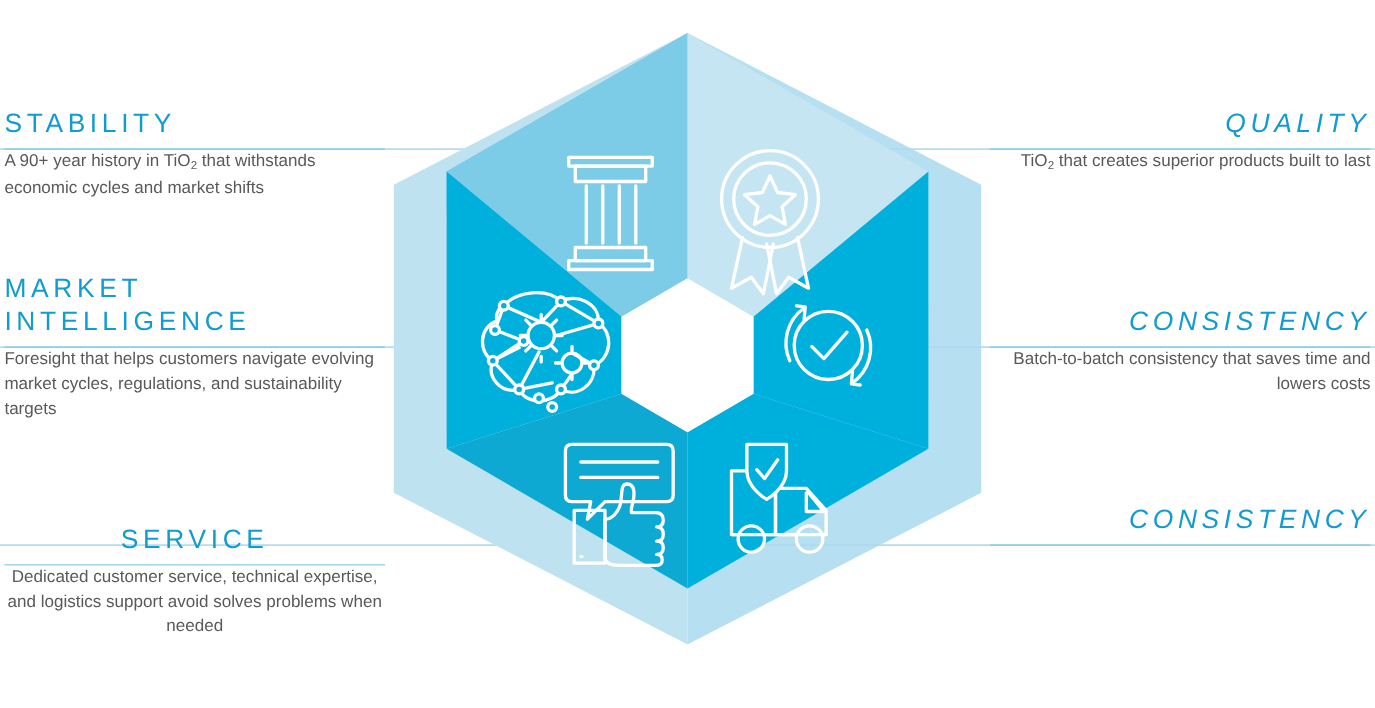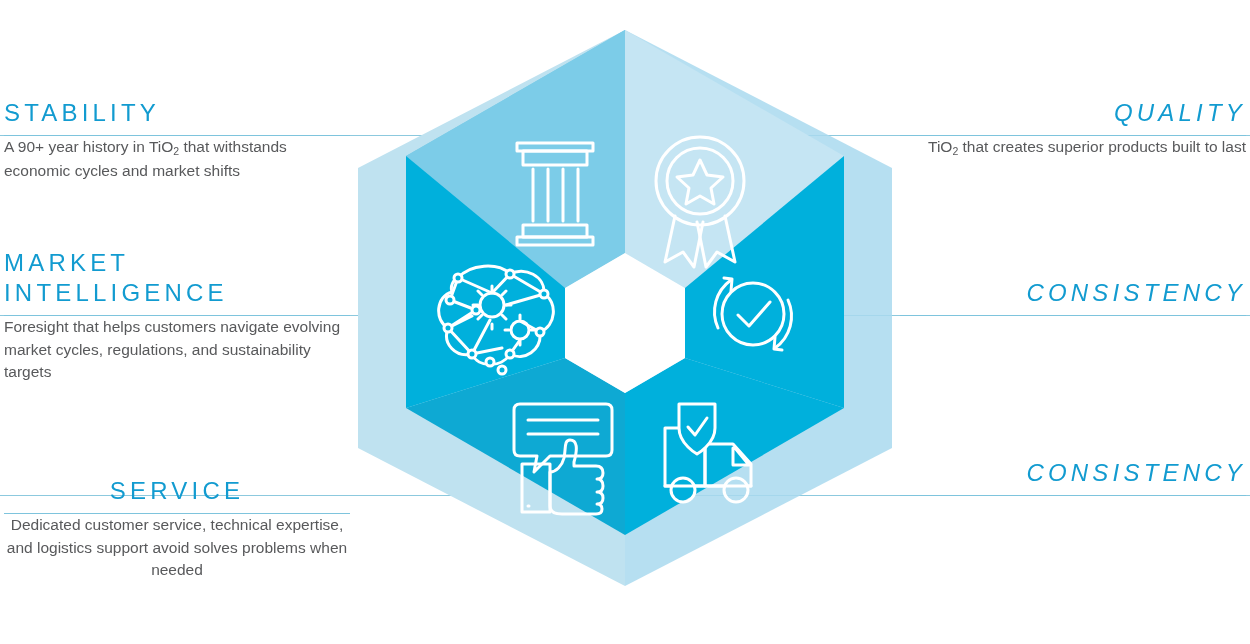--- a/index.html
+++ b/index.html
@@ -225,20 +225,21 @@
 
   <div class="panel right" id="panel-quality">
     <div class="panel-title">QUALITY</div>
     <div class="panel-rule"></div>
     <div class="panel-body"><span>TiO</span><sub>2</sub><span> that creates superior products built to last</span></div>
   </div>
 
   <div class="panel right" id="panel-consistency">
     <div class="panel-title">CONSISTENCY</div>
     <div class="panel-rule"></div>
+    <div class="panel-body">Batch-to-batch consistency that saves time and lowers costs</div>
   </div>
 
   <div class="panel right" id="panel-reliability">
     <div class="panel-title">CONSISTENCY</div>
     <div class="panel-rule"></div>
   </div>
 
 </div>
 
 </body></html>

